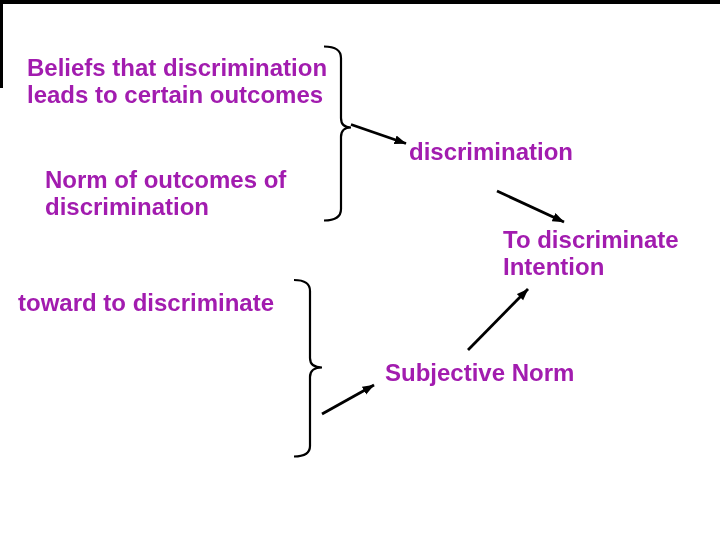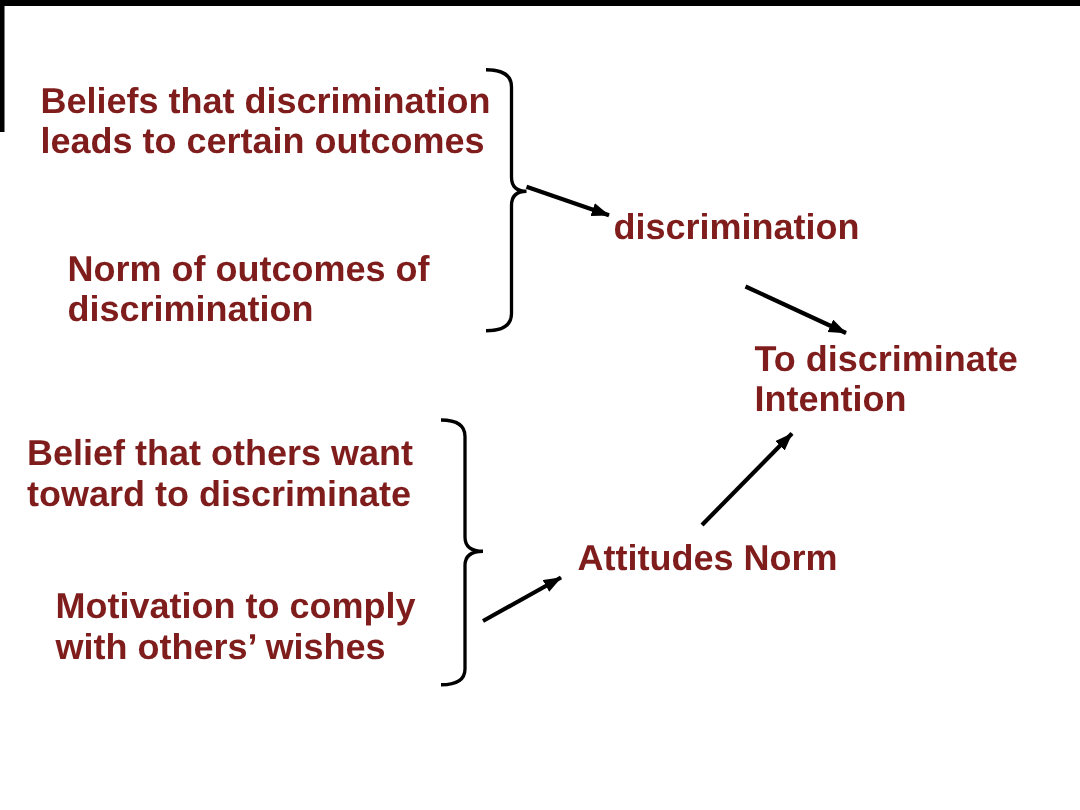--- a/index.html
+++ b/index.html
@@ -17,21 +17,21 @@
   }
   .bar {
     position: absolute;
     background: #000000;
   }
   .txt {
     position: absolute;
     font-weight: bold;
     font-size: 24px;
     line-height: 27px;
-    color: #7f1d1d;
+    color: #a21caf;
     white-space: nowrap;
   }
   svg.overlay {
     position: absolute;
     left: 0;
     top: 0;
   }
   .stroke {
     fill: none;
     stroke: #000000;
@@ -80,26 +80,21 @@
   <div class="txt" style="left:409px; top:138px;">
     <div>discrimination</div>
   </div>
 
   <div class="txt" style="left:503px; top:226px;">
     <div>To discriminate</div>
     <div>Intention</div>
   </div>
 
   <div class="txt" style="left:18px; top:289px;">
-    <div>Belief that others want</div>
     <div>toward to discriminate</div>
   </div>
 
-  <div class="txt" style="left:37px; top:391px;">
-    <div>Motivation to comply</div>
-    <div>with others’ wishes</div>
-  </div>
 
   <div class="txt" style="left:385px; top:359px;">
-    <div>Attitudes Norm</div>
+    <div>Subjective Norm</div>
   </div>
 
 </div>
 
 </body></html>

